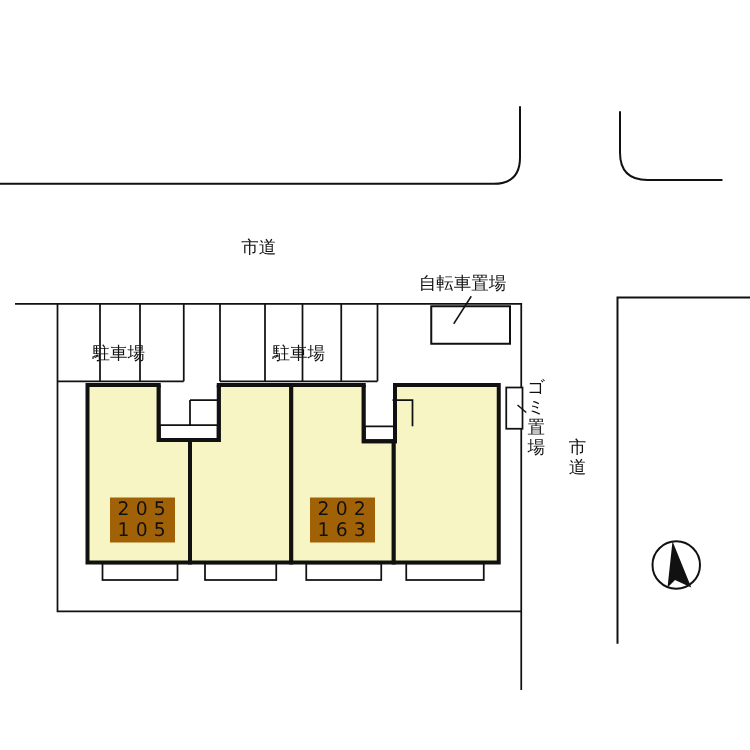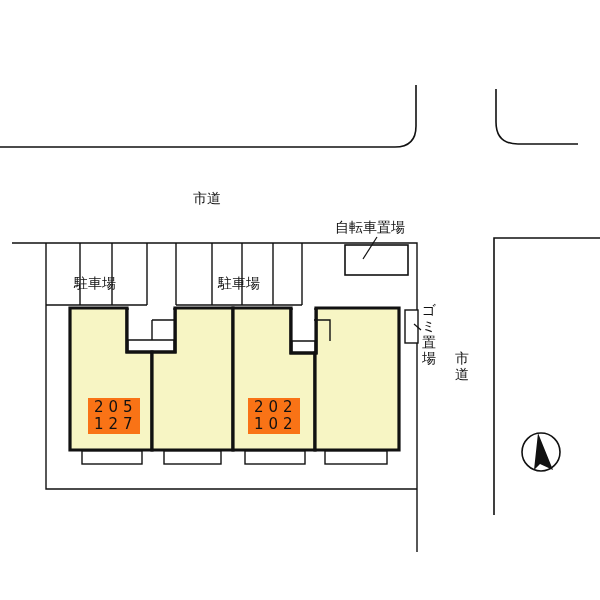--- a/index.html
+++ b/index.html
@@ -1,20 +1,20 @@
 <!DOCTYPE html>
 <html><head>
 <meta charset="utf-8">
 <style>
   html,body{margin:0;padding:0;background:#fff;}
   #stage{position:relative;width:600px;height:552px;background:#fff;overflow:hidden;font-family:"DejaVu Sans",sans-serif;}
   svg{position:absolute;left:0;top:0;}
   .lbl{position:absolute;font-size:14px;color:#111;line-height:1;white-space:nowrap;}
   .vlbl{position:absolute;font-size:14px;color:#111;line-height:16px;width:16px;text-align:center;}
-  .unit-label{position:absolute;background:#f97316;font-size:15px;letter-spacing:5px;color:#111;padding:1px 2px 1px 6px;line-height:17px;text-align:center;}
+  .unit-label{position:absolute;background:#a16207;font-size:15px;letter-spacing:5px;color:#111;padding:1px 2px 1px 6px;line-height:17px;text-align:center;}
 </style>
 </head>
 <body>
 
 <div id="stage">
   <svg width="600" height="600" viewBox="0 0 600 600">
 
     <path d="M0 147 H395 Q416 147 416 126 V85" fill="none" stroke="#111" stroke-width="1.6"></path>
     <path d="M496 89 V122 Q496 144 518 144 H578" fill="none" stroke="#111" stroke-width="1.6"></path>
 
@@ -83,19 +83,19 @@
     <div>ゴ</div>
     <div>ミ</div>
     <div>置</div>
     <div>場</div>
   </div>
   <div class="lbl" style="left:74px;top:276px;">駐車場</div>
   <div class="lbl" style="left:218px;top:276px;">駐車場</div>
 
   <div class="unit-label" style="left:88px;top:398px;">
     <div>205</div>
-    <div>127</div>
+    <div>105</div>
   </div>
   <div class="unit-label" style="left:248px;top:398px;text-align:center;">
     <div>202</div>
-    <div>102</div>
+    <div>163</div>
   </div>
 </div>
 
 </body></html>

